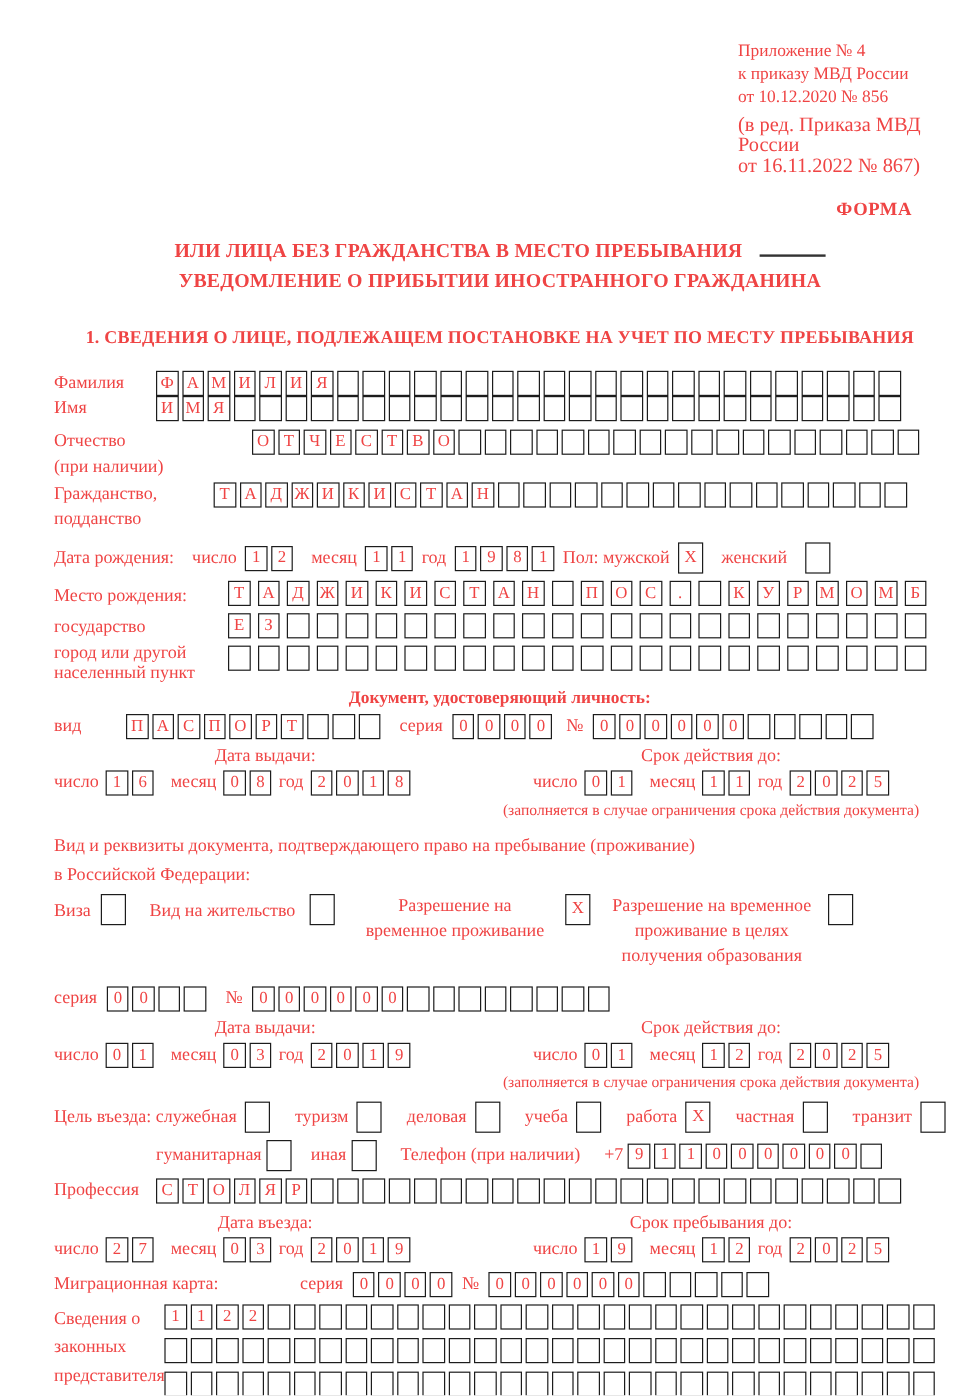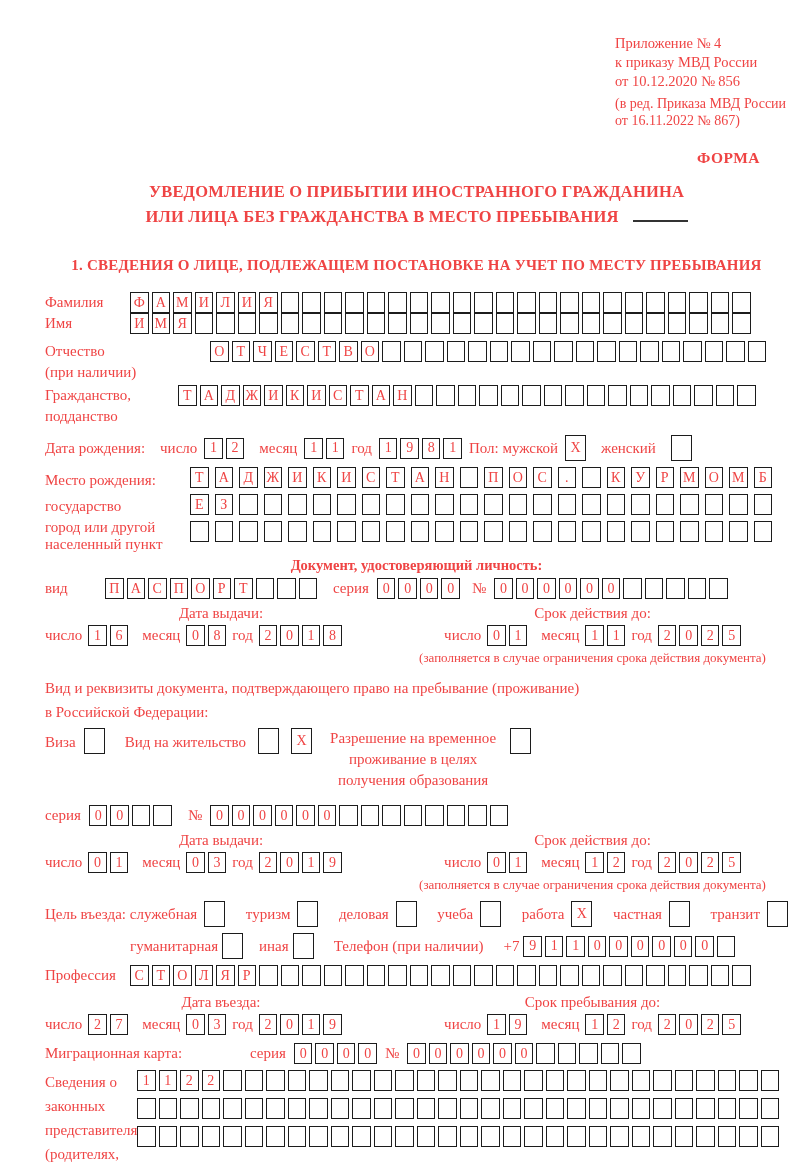--- a/index.html
+++ b/index.html
@@ -3,21 +3,21 @@
 <meta charset="utf-8">
 <style>
   html,body { margin:0; padding:0; background:#ffffff; }
   .page {
     position:relative; width:800px; height:1163px; box-sizing:border-box;
     background:#ffffff; color:#ef4444;
     font-family:"Liberation Serif","DejaVu Serif",serif;
     font-size:15px; padding:34px 12px 0 45px; overflow:hidden;
   }
   .hdr-block { margin-left:570px; line-height:19px; font-size:14.5px; }
-  .hdr-edition { margin-left:570px; margin-top:4px; line-height:17px; font-size:14px; }
+  .hdr-edition { margin-left:570px; margin-top:4px; line-height:17px; font-size:17px; }
   .form-label { text-align:right; padding-right:28px; font-weight:bold; font-size:15.5px; margin-top:20px; letter-spacing:.5px; }
   .title { text-align:center; font-weight:bold; font-size:16.5px; line-height:25px; margin-top:12px; letter-spacing:.2px; }
   .blankline { display:inline-block; width:55px; border-bottom:2.5px solid #333; height:14px; margin-left:14px; }
   .sec-heading { text-align:center; font-weight:bold; font-size:15px; margin-top:28px; letter-spacing:.2px; }
 
   .row { display:flex; align-items:center; }
   .row.top { align-items:flex-start; }
   .lbl { flex:0 0 auto; }
   .lbl2 { line-height:21px; }
   .cells { display:flex; gap:3px; flex:0 0 auto; }
@@ -62,24 +62,24 @@
     <div>от 10.12.2020 № 856</div>
   </div>
   <div class="hdr-edition">
     <div>(в ред. Приказа МВД России</div>
     <div>от 16.11.2022 № 867)</div>
   </div>
 
   <div class="form-label">ФОРМА</div>
 
   <div class="title">
-    <div>УВЕДОМЛЕНИЕ О ПРИБЫТИИ ИНОСТРАННОГО ГРАЖДАНИНА</div>
     <div>
       <span>ИЛИ ЛИЦА БЕЗ ГРАЖДАНСТВА В МЕСТО ПРЕБЫВАНИЯ</span><span class="blankline"></span>
     </div>
+    <div>УВЕДОМЛЕНИЕ О ПРИБЫТИИ ИНОСТРАННОГО ГРАЖДАНИНА</div>
   </div>
 
   <div class="sec-heading">1. СВЕДЕНИЯ О ЛИЦЕ, ПОДЛЕЖАЩЕМ ПОСТАНОВКЕ НА УЧЕТ ПО МЕСТУ ПРЕБЫВАНИЯ</div>
 
   <div class="row mt18">
     <span class="lbl w85">Фамилия</span>
     <span class="cells">
         <span class="cell">Ф</span>
         <span class="cell">А</span>
         <span class="cell">М</span>
@@ -428,20 +428,21 @@
 
   <div class="permits">
     <span style="line-height:28px">Виза</span>
     <span class="cells cbx gap8">
         <span class="cell"></span>
       </span>
     <span class="gap20" style="line-height:28px">Вид на жительство</span>
     <span class="cells cbx gap12">
         <span class="cell"></span>
       </span>
+    <span class="gap20 permit-lbl-multi" style="width:160px">Разрешение на временное проживание</span>
     <span class="cells cbx gap12">
         <span class="cell">X</span>
       </span>
     <span class="gap16 permit-lbl-multi" style="width:170px">Разрешение на временное проживание в целях получения образования</span>
     <span class="cells cbx gap12">
         <span class="cell"></span>
       </span>
   </div>
 
   <div class="row mt14">

